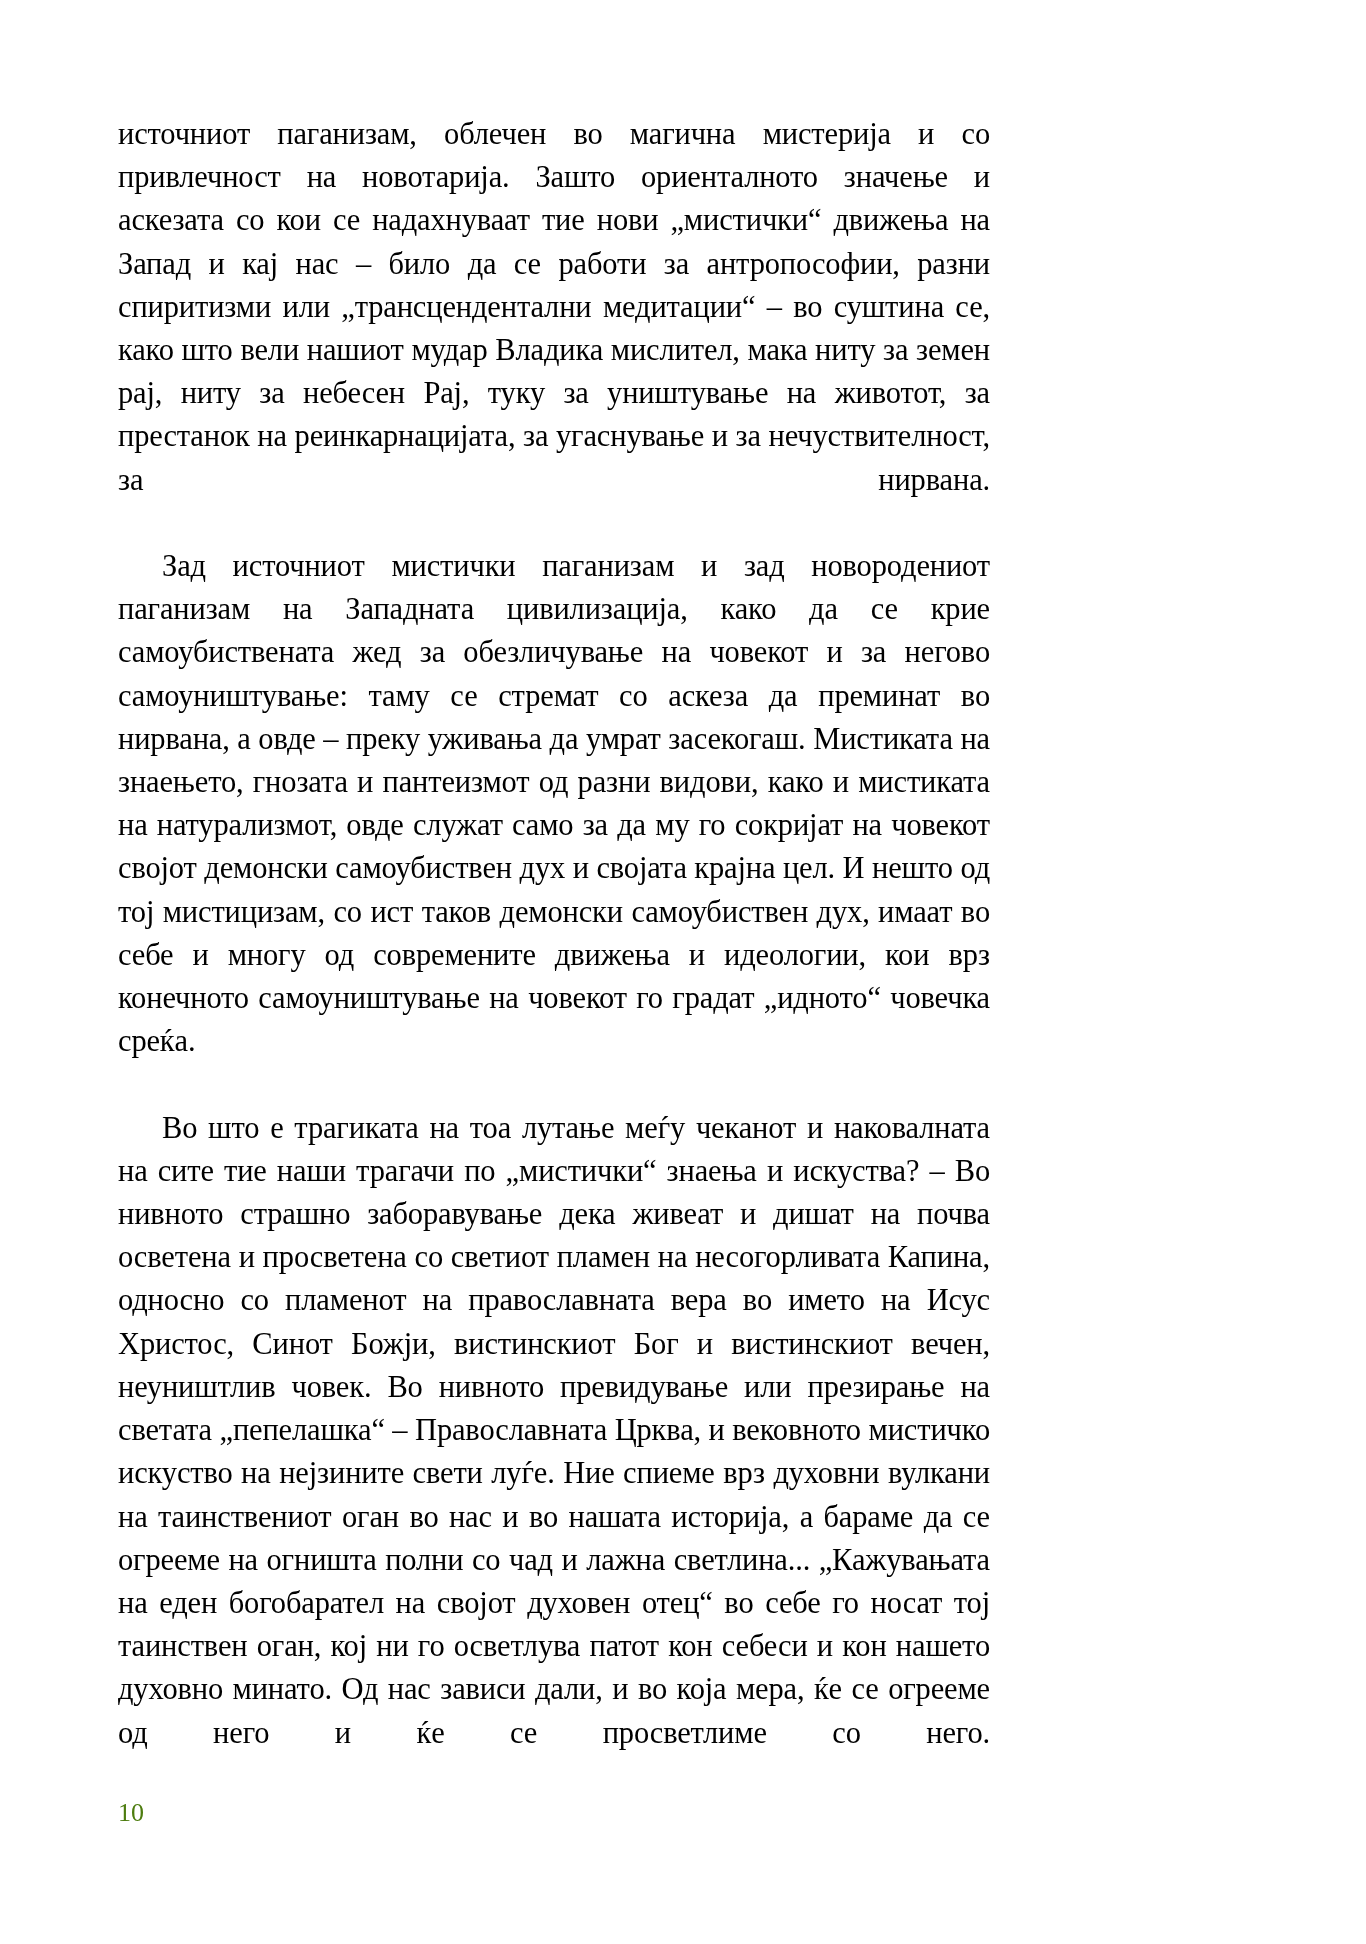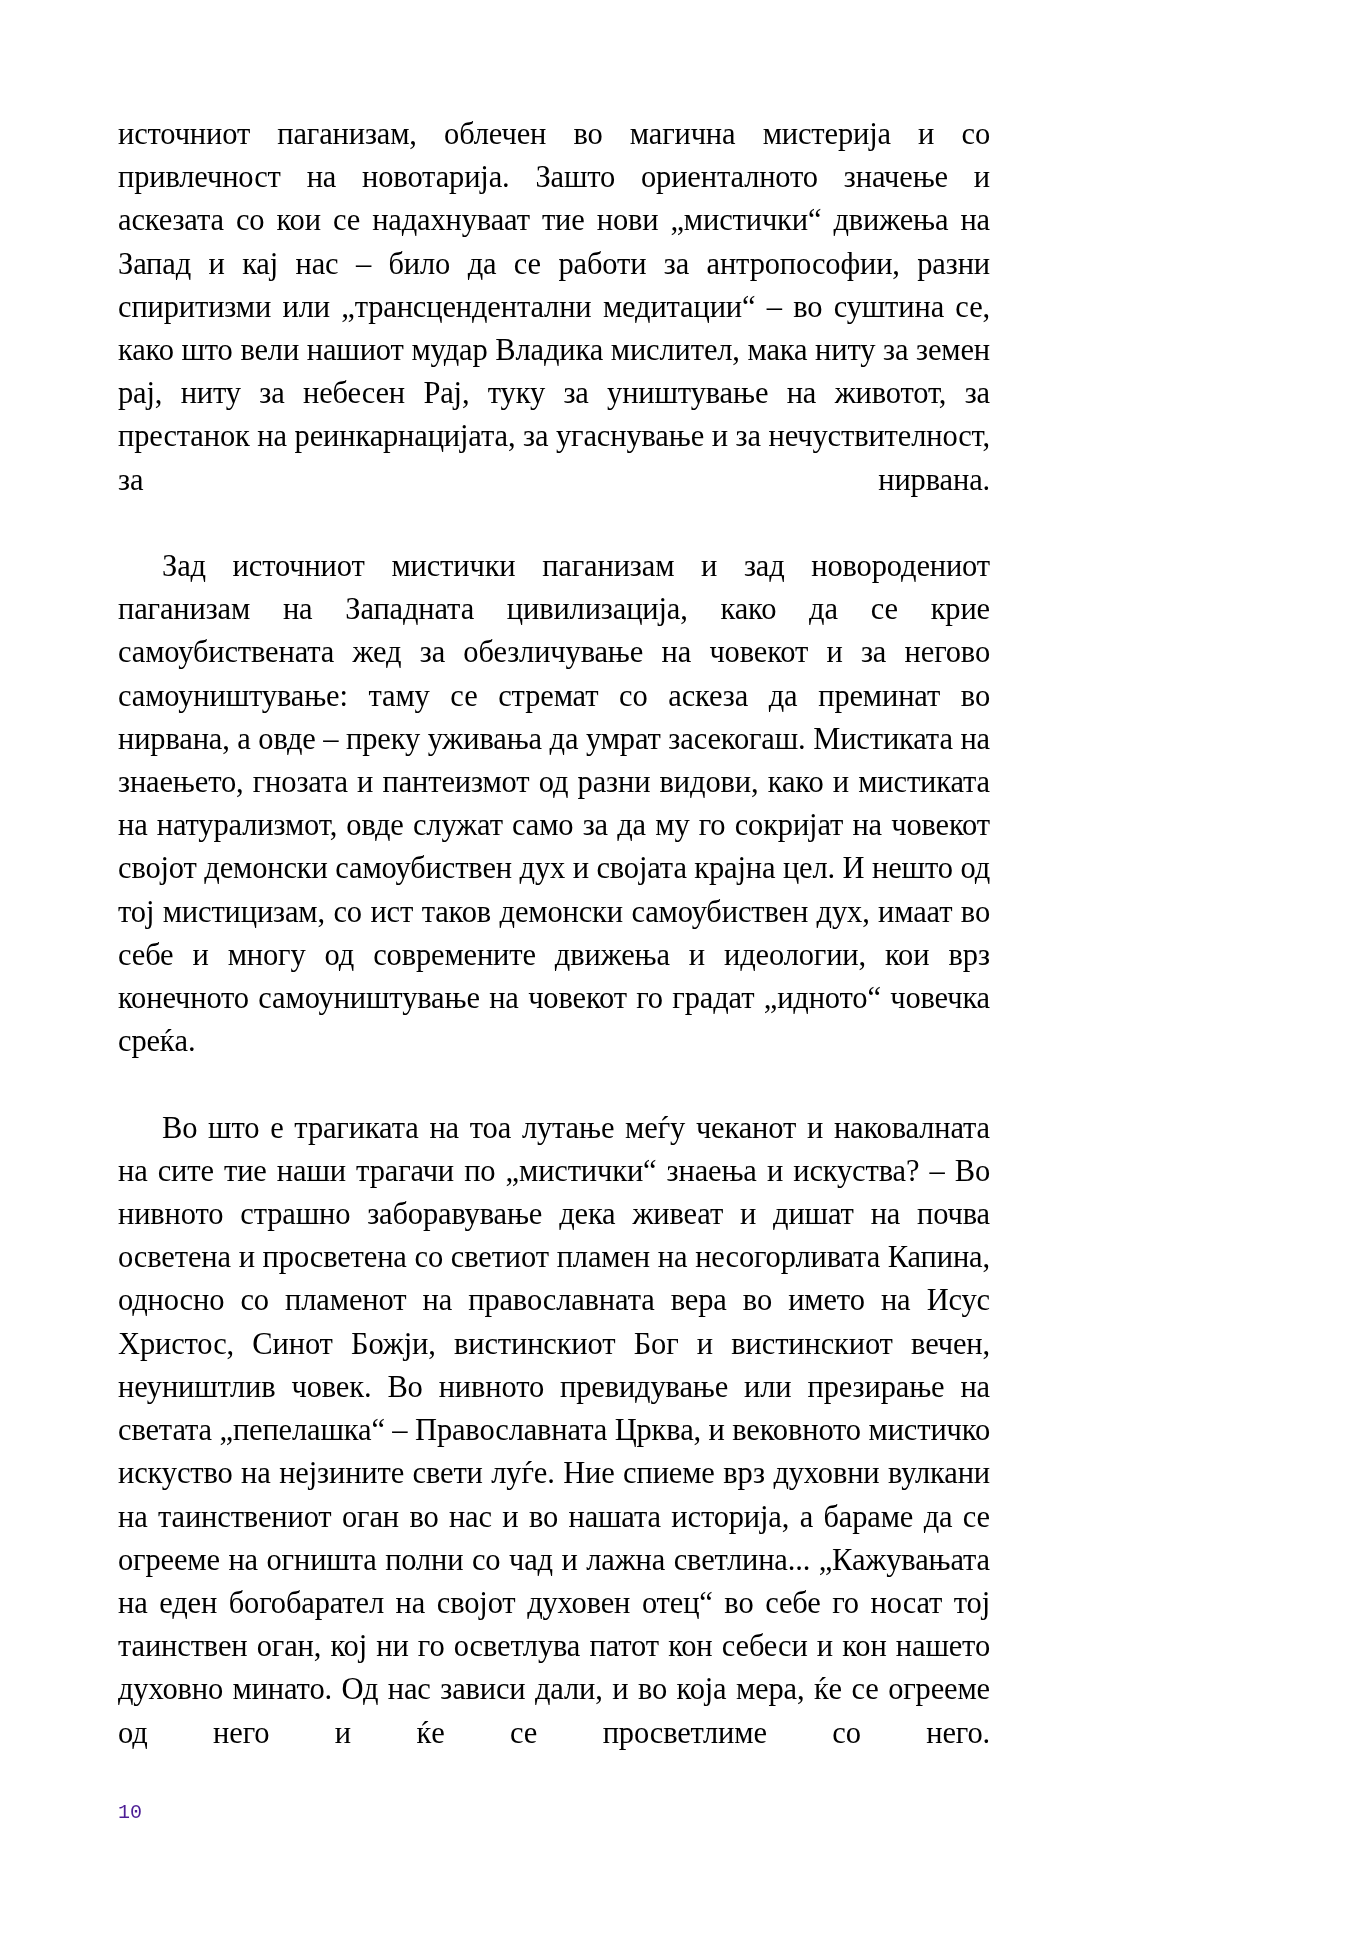--- a/index.html
+++ b/index.html
@@ -48,24 +48,24 @@
   
   p.para::after {
     content: "";
     display: inline-block;
     width: 100%;
   }
   .page-number {
     position: absolute;
     left: 118px;
     top: 1798px;
-    font-size: 20px;
+    font-size: 26px;
     line-height: 30px;
-    font-family: Liberation Mono, monospace;
-    color: #4c1d95;
+    font-family: Liberation Serif, serif;
+    color: #4d7c0f;
   }
 </style>
 </head>
 <body>
 
 <div class="page">
 
   <div class="text-block">
     <p class="para">источниот паганизам, облечен во магична мистерија и со привлечност на новотарија. Зашто ориенталното значење и аскезата со кои се надахнуваат тие нови „мистички“ движења на Запад и кај нас – било да се работи за антропософии, разни спиритизми или „трансцендентални медитации“ – во суштина се, како што вели нашиот мудар Владика мислител, мака ниту за земен рај, ниту за небесен Рај, туку за уништување на животот, за престанок на реинкарнацијата, за угаснување и за нечуствителност, за нирвана.</p>
     <p class="para indented">Зад источниот мистички паганизам и зад новородениот паганизам на Западната цивилизација, како да се крие самоубиствената жед за обезличување на човекот и за негово самоуништување: таму се стремат со аскеза да преминат во нирвана, а овде – преку уживања да умрат засекогаш. Мистиката на знаењето, гнозата и пантеизмот од разни видови, како и мистиката на натурализмот, овде служат само за да му го сокријат на човекот својот демонски самоубиствен дух и својата крајна цел. И нешто од тој мистицизам, со ист таков демонски самоубиствен дух, имаат во себе и многу од современите движења и идеологии, кои врз конечното самоуништување на човекот го градат „идното“ човечка среќа.</p>

